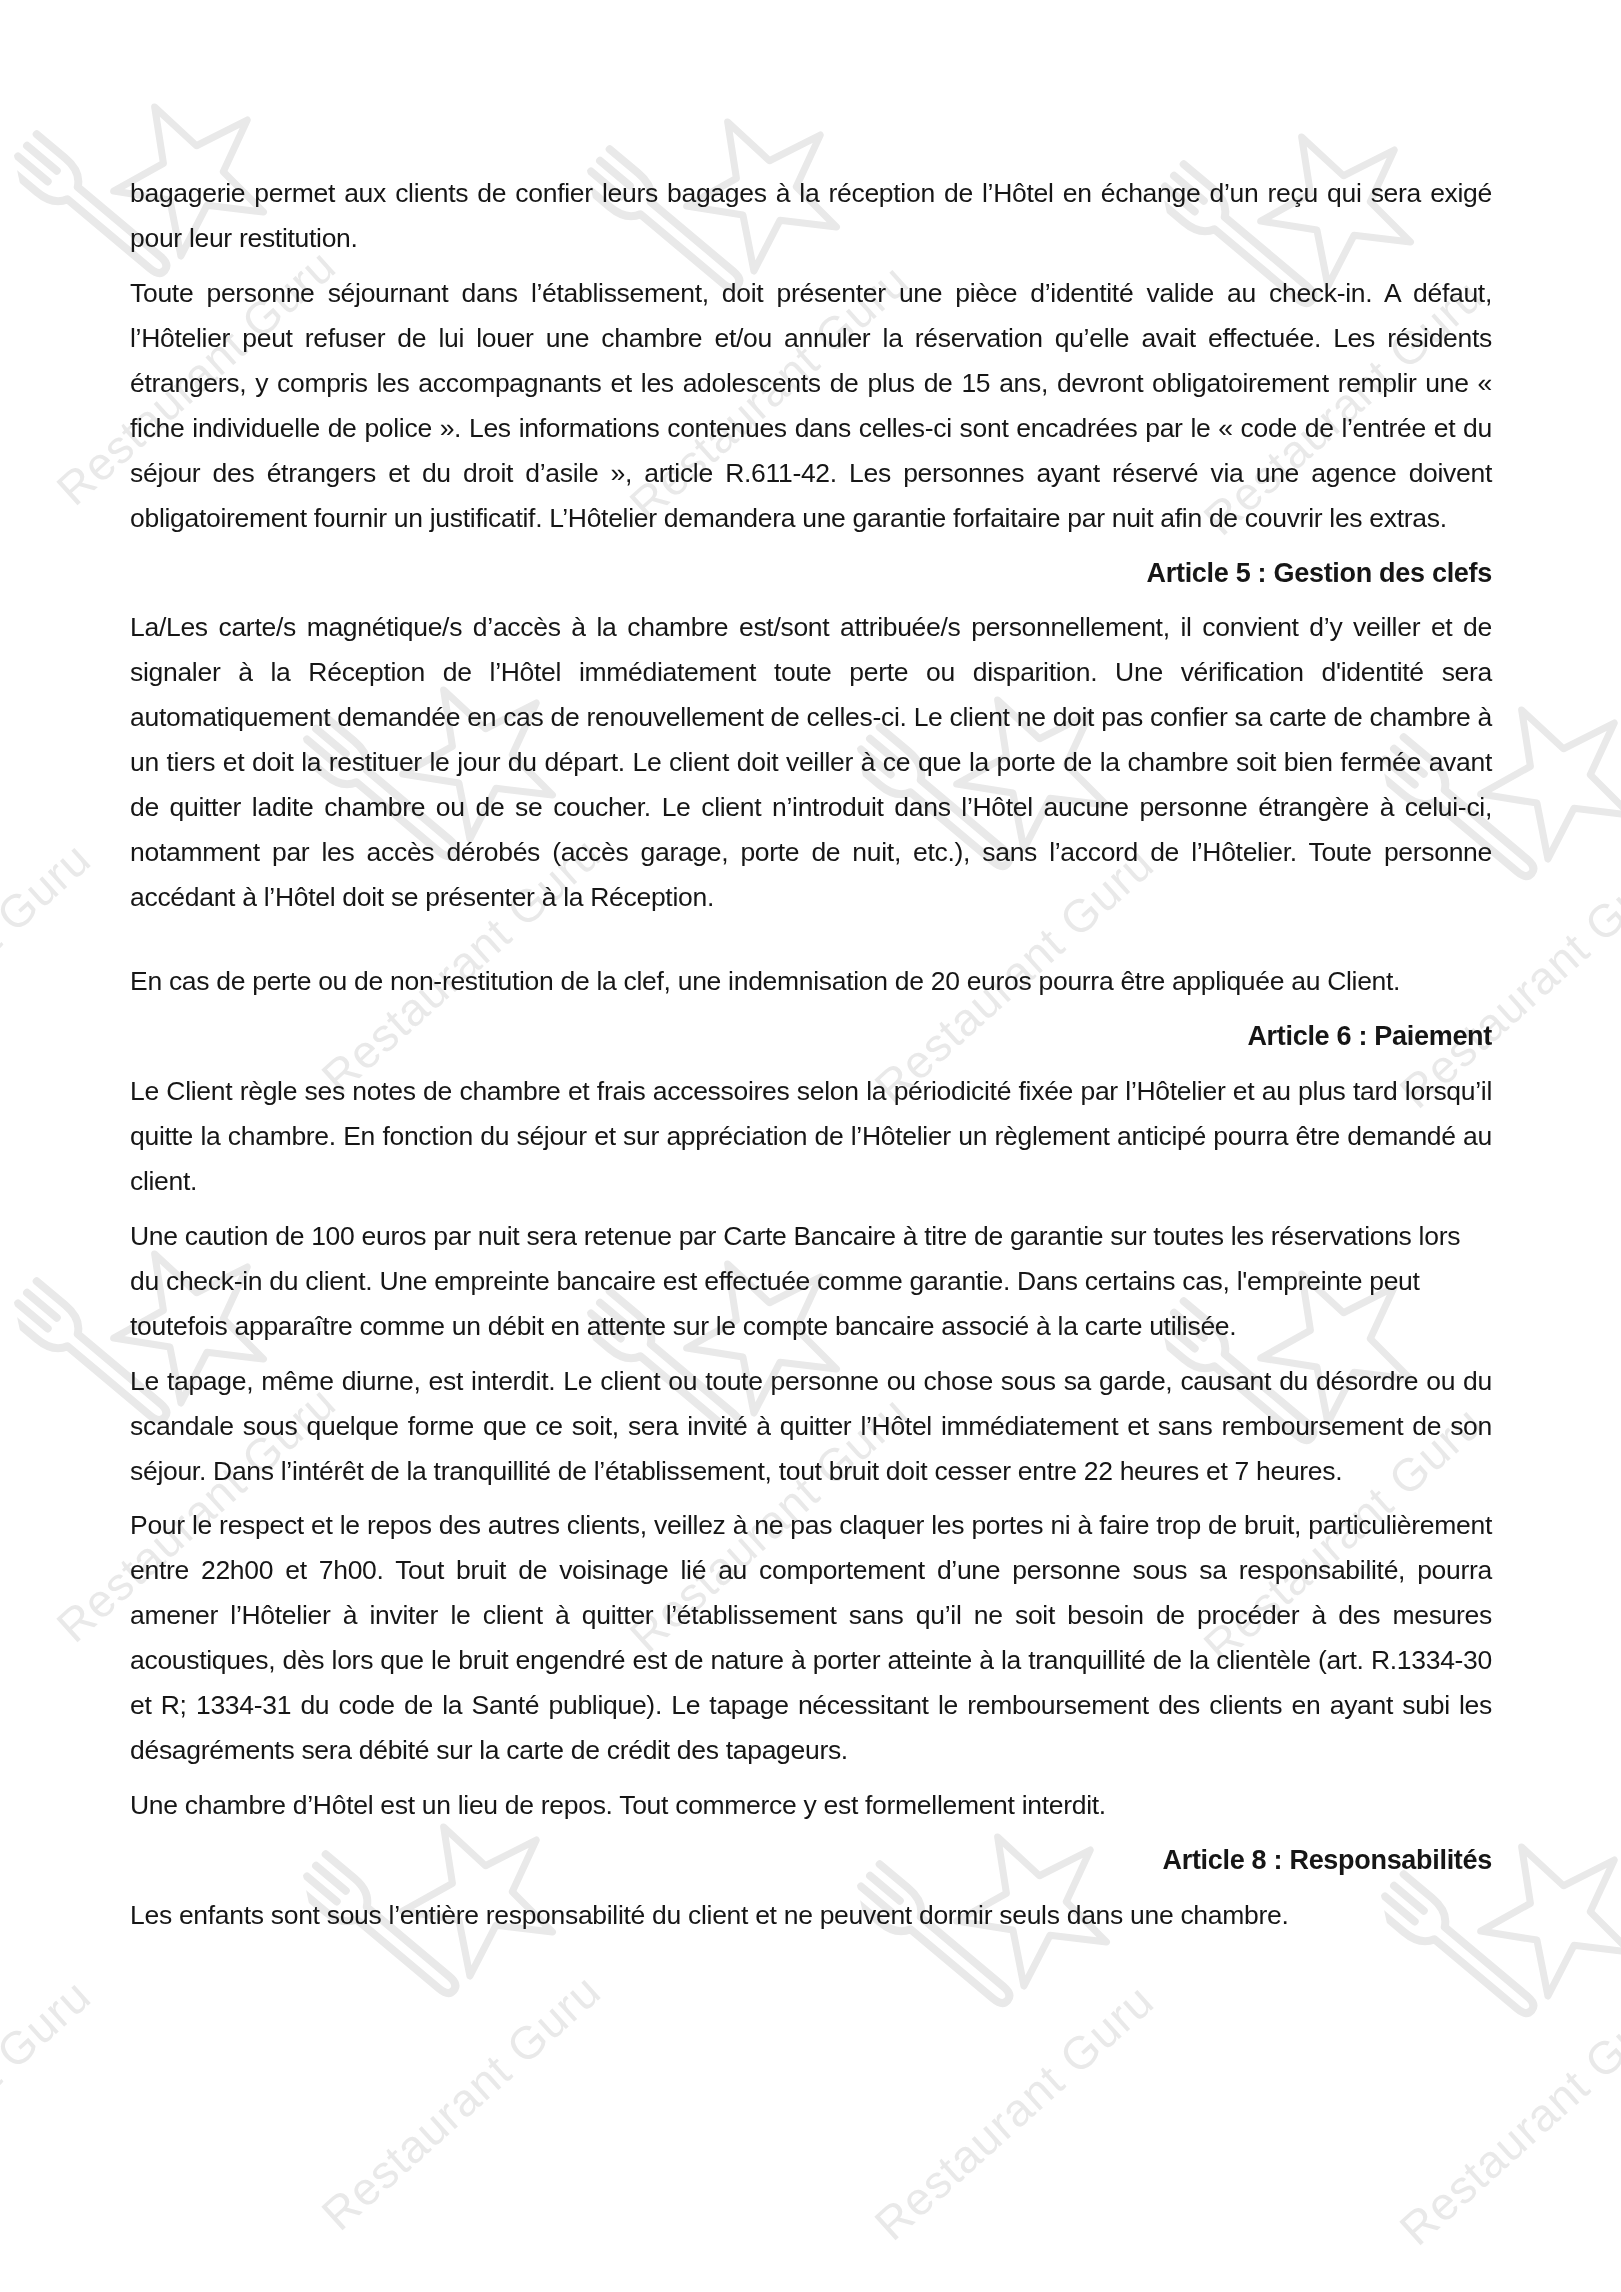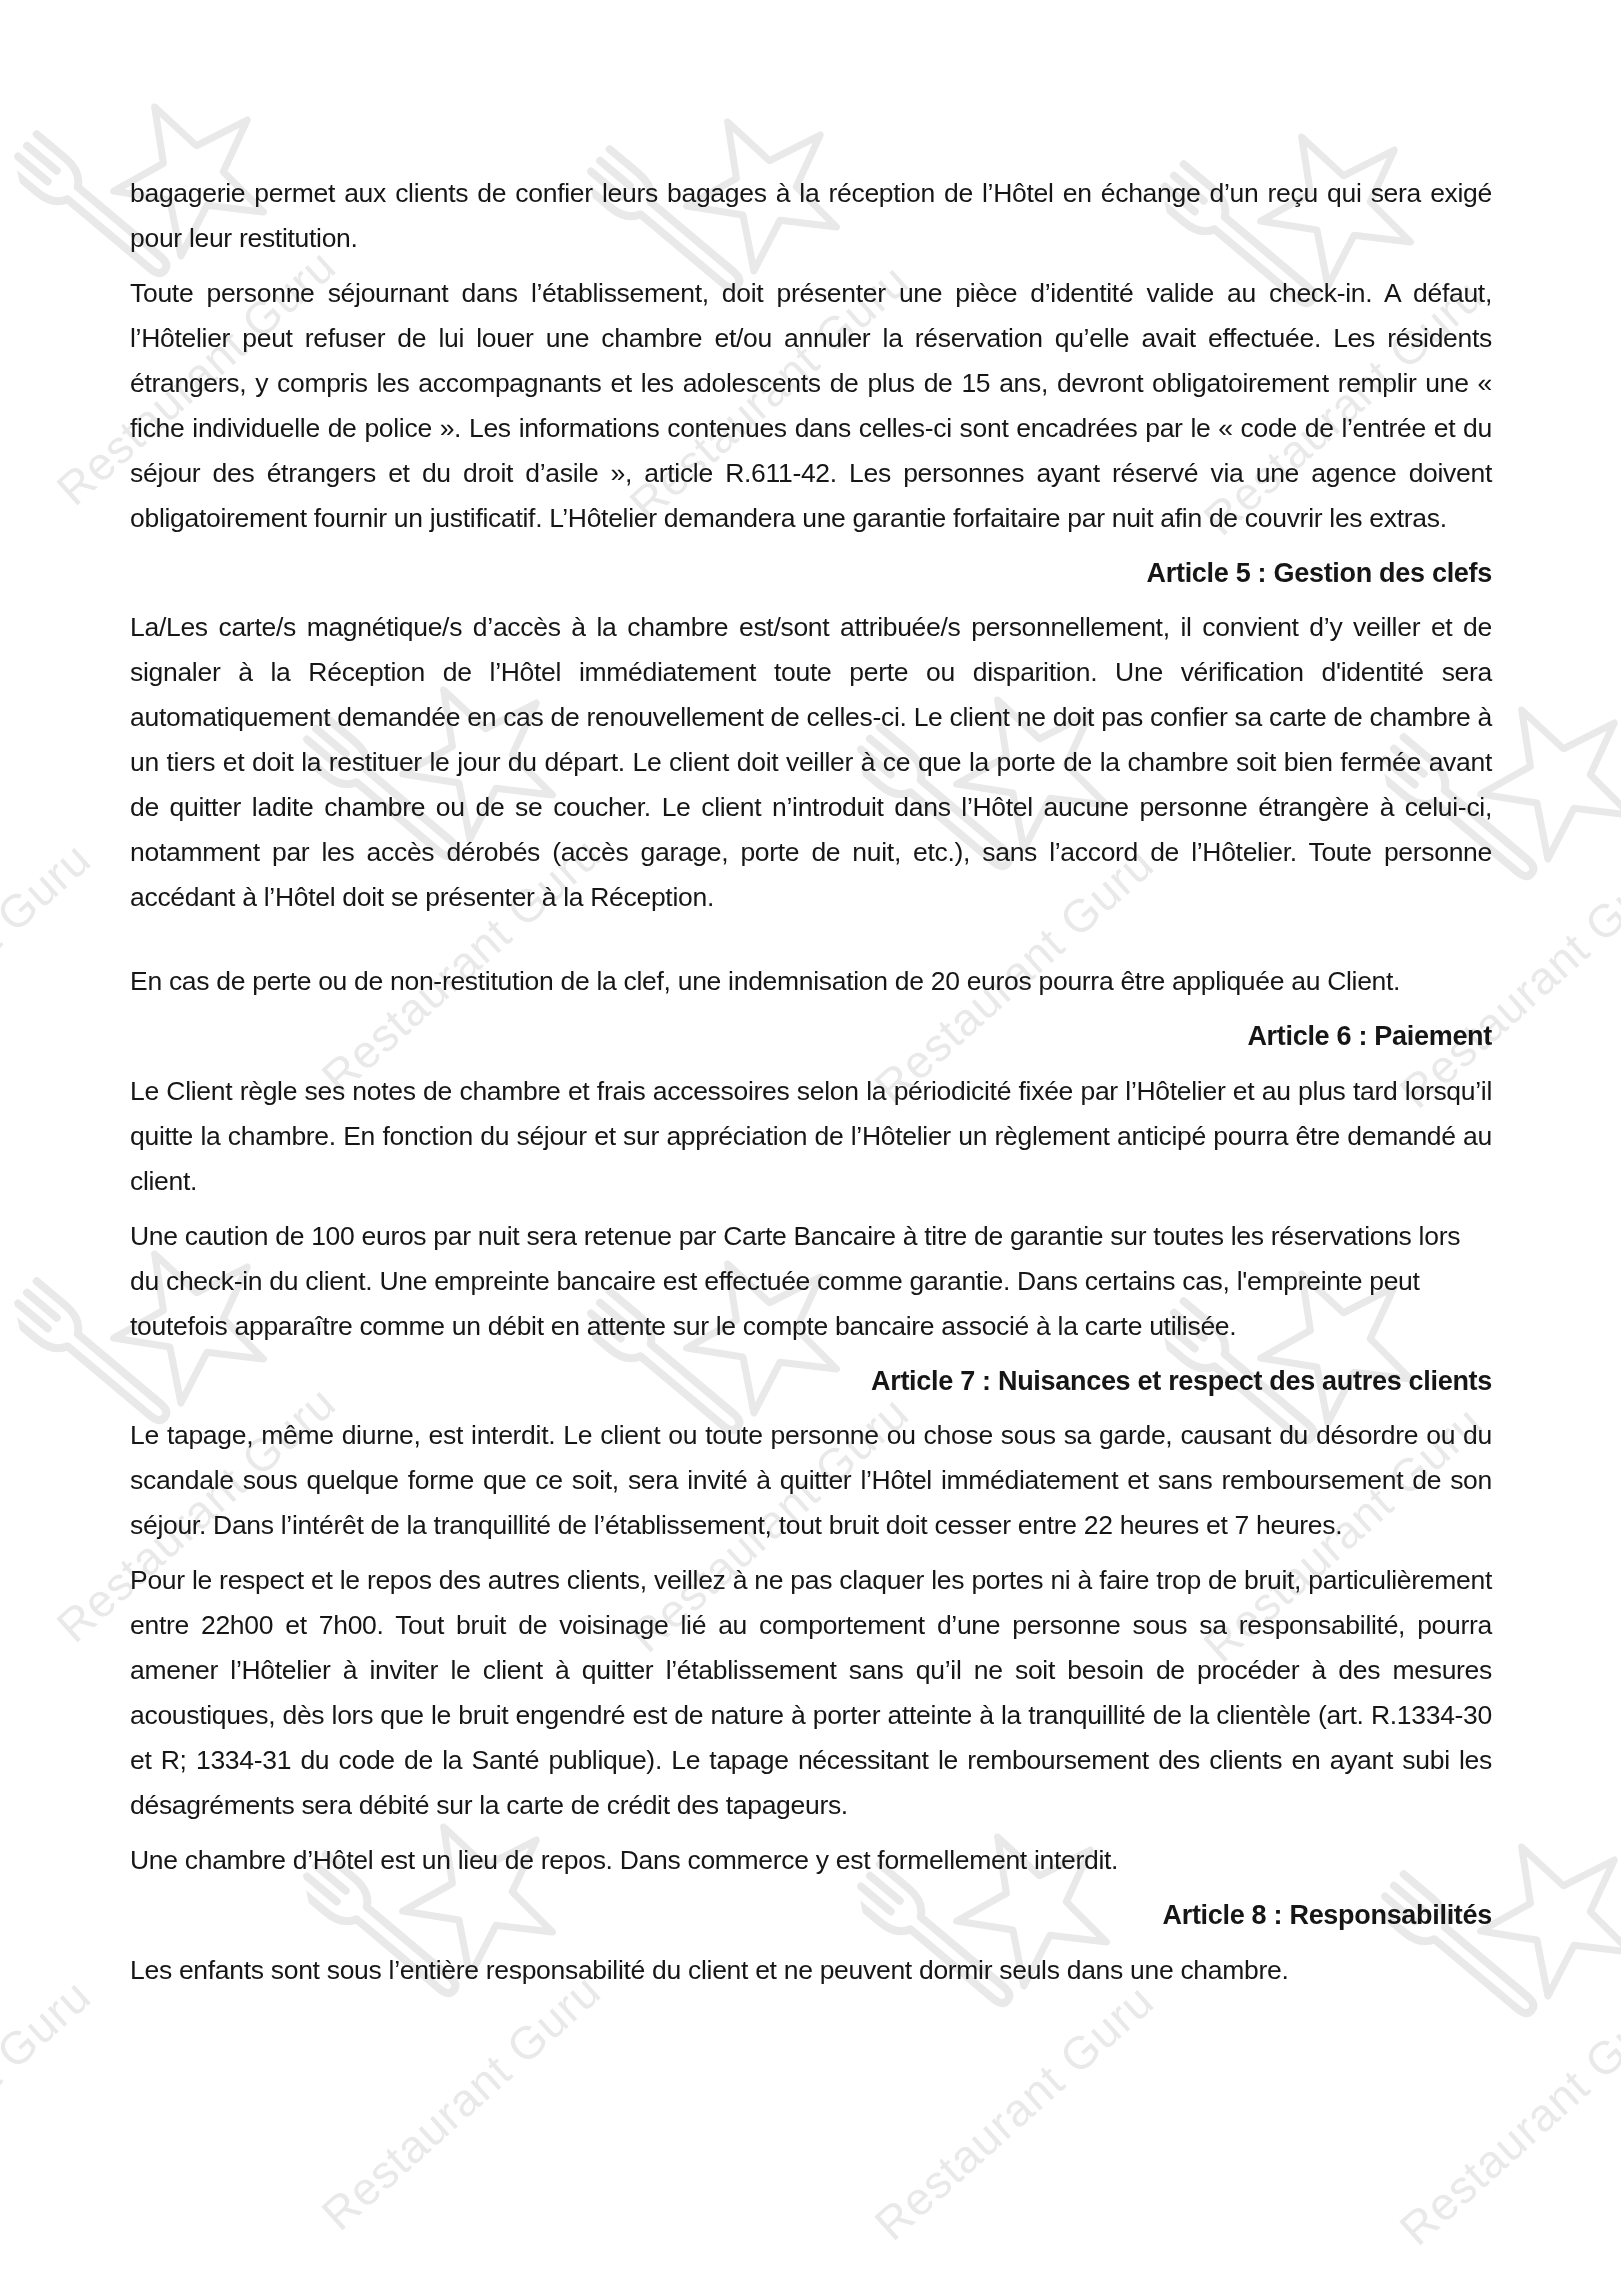--- a/index.html
+++ b/index.html
@@ -282,22 +282,21 @@
 
   <main class="content">
     <p class="para">bagagerie permet aux clients de confier leurs bagages à la réception de l’Hôtel en échange d’un reçu qui sera exigé pour leur restitution.</p>
     <p class="para">Toute personne séjournant dans l’établissement, doit présenter une pièce d’identité valide au check-in. A défaut, l’Hôtelier peut refuser de lui louer une chambre et/ou annuler la réservation qu’elle avait effectuée. Les résidents étrangers, y compris les accompagnants et les adolescents de plus de 15 ans, devront obligatoirement remplir une « fiche individuelle de police ». Les informations contenues dans celles-ci sont encadrées par le « code de l’entrée et du séjour des étrangers et du droit d’asile », article R.611-42. Les personnes ayant réservé via une agence doivent obligatoirement fournir un justificatif. L’Hôtelier demandera une garantie forfaitaire par nuit afin de couvrir les extras.</p>
     <h2 class="heading indent-sm">Article 5 : Gestion des clefs</h2>
     <p class="para">La/Les carte/s magnétique/s d’accès à la chambre est/sont attribuée/s personnellement, il convient d’y veiller et de signaler à la Réception de l’Hôtel immédiatement toute perte ou disparition. Une vérification d'identité sera automatiquement demandée en cas de renouvellement de celles-ci. Le client ne doit pas confier sa carte de chambre à un tiers et doit la restituer le jour du départ. Le client doit veiller à ce que la porte de la chambre soit bien fermée avant de quitter ladite chambre ou de se coucher. Le client n’introduit dans l’Hôtel aucune personne étrangère à celui-ci, notamment par les accès dérobés (accès garage, porte de nuit, etc.), sans l’accord de l’Hôtelier. Toute personne accédant à l’Hôtel doit se présenter à la Réception.</p>
     <p class="para gap-top">En cas de perte ou de non-restitution de la clef, une indemnisation de 20 euros pourra être appliquée au Client.</p>
     <h2 class="heading">Article 6 : Paiement</h2>
     <p class="para">Le Client règle ses notes de chambre et frais accessoires selon la périodicité fixée par l’Hôtelier et au plus tard lorsqu’il quitte la chambre. En fonction du séjour et sur appréciation de l’Hôtelier un règlement anticipé pourra être demandé au client.</p>
     <p class="para align-left">Une caution de 100 euros par nuit sera retenue par Carte Bancaire à titre de garantie sur toutes les réservations lors du check-in du client. Une empreinte bancaire est effectuée comme garantie. Dans certains cas, l'empreinte peut toutefois apparaître comme un débit en attente sur le compte bancaire associé à la carte utilisée.</p>
-    <h2 class="heading">Article 7 : Nuisances et respect des autres clients</h2>
     <p class="para">Le tapage, même diurne, est interdit. Le client ou toute personne ou chose sous sa garde, causant du désordre ou du scandale sous quelque forme que ce soit, sera invité à quitter l’Hôtel immédiatement et sans remboursement de son séjour. Dans l’intérêt de la tranquillité de l’établissement, tout bruit doit cesser entre 22 heures et 7 heures.</p>
     <p class="para">Pour le respect et le repos des autres clients, veillez à ne pas claquer les portes ni à faire trop de bruit, particulièrement entre 22h00 et 7h00. Tout bruit de voisinage lié au comportement d’une personne sous sa responsabilité, pourra amener l’Hôtelier à inviter le client à quitter l’établissement sans qu’il ne soit besoin de procéder à des mesures acoustiques, dès lors que le bruit engendré est de nature à porter atteinte à la tranquillité de la clientèle (art. R.1334-30 et R; 1334-31 du code de la Santé publique). Le tapage nécessitant le remboursement des clients en ayant subi les désagréments sera débité sur la carte de crédit des tapageurs.</p>
-    <p class="para">Une chambre d’Hôtel est un lieu de repos. Dans commerce y est formellement interdit.</p>
+    <p class="para">Une chambre d’Hôtel est un lieu de repos. Tout commerce y est formellement interdit.</p>
     <h2 class="heading">Article 8 : Responsabilités</h2>
     <p class="para">Les enfants sont sous l’entière responsabilité du client et ne peuvent dormir seuls dans une chambre.</p>
   </main>
 
 </div>
 
 
 </body></html>

